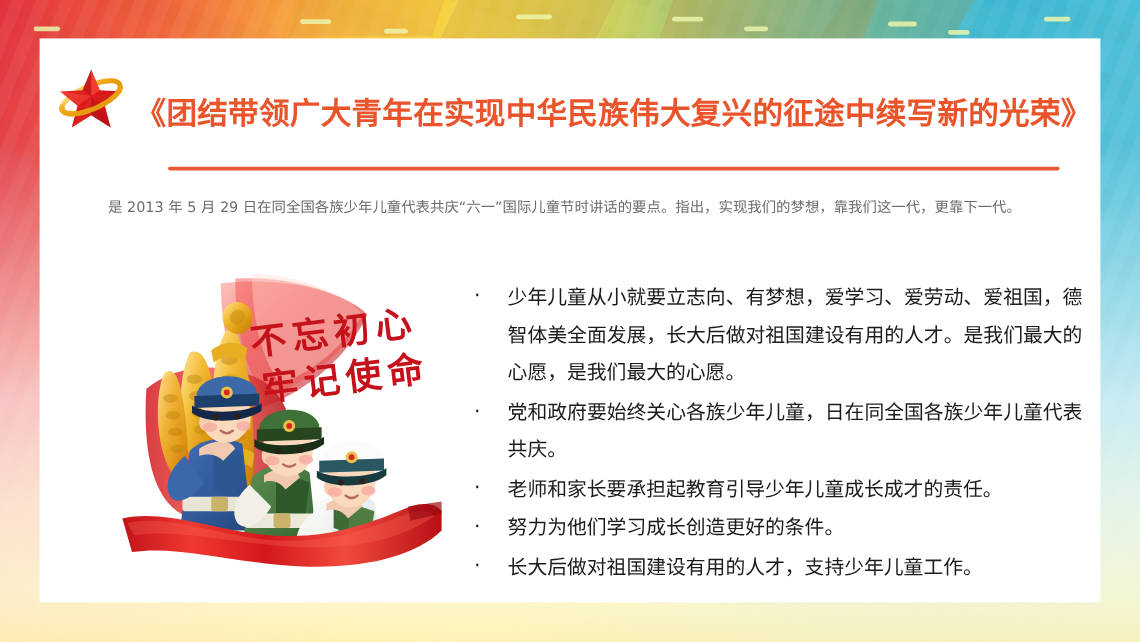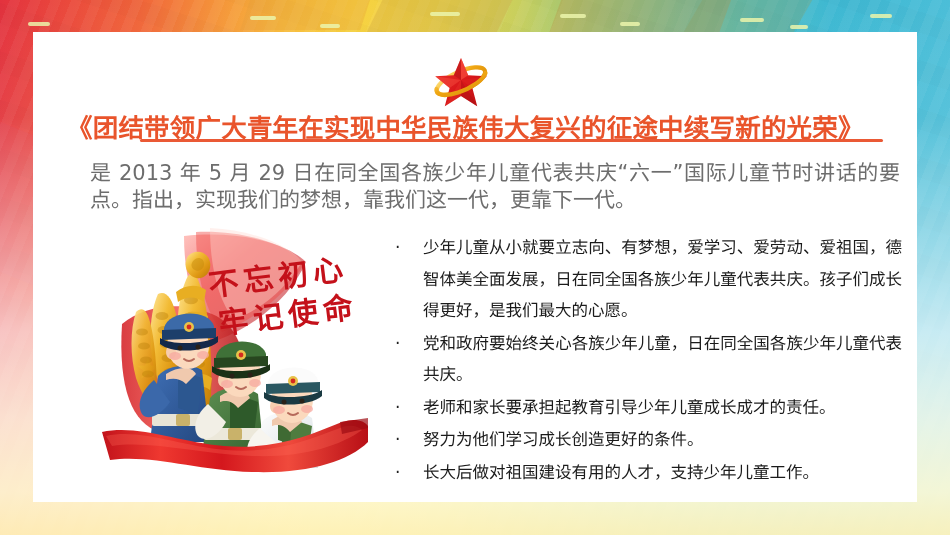--- a/index.html
+++ b/index.html
@@ -70,38 +70,38 @@
   .dash{position:absolute;height:4px;border-radius:2px;background:rgba(235,245,170,.85);}
 
   
   .card{
     position:absolute;left:33px;top:32px;width:884px;height:470px;
     background:#ffffff;
   }
 
   
   .heading{
-    position:absolute;left:61px;top:56px;height:52px;
-    display:flex;align-items:center;flex-direction:column;
+    position:absolute;left:47px;top:56px;height:52px;
+    display:flex;align-items:flex-end;
   }
   .star-wrap{position:relative;width:60px;height:52px;flex:0 0 60px;}
   .title-text{
     margin-left:6px;
     font-size:25.5px;font-weight:bold;letter-spacing:.2px;
     color:#e9542b;white-space:nowrap;line-height:1;
   }
   .title-rule{
     position:absolute;left:140px;top:139px;width:743px;height:3px;
     background:#ea5935;border-radius:2px;
   }
 
   
   .lead{
     position:absolute;left:90px;top:160px;width:810px;
-    font-size:21px;line-height:27px;color:#6d6d6d;
+    font-size:12px;line-height:27px;color:#6d6d6d;
     text-align:justify;text-justify:inter-ideograph;
   }
 
   
   .illus{
     position:absolute;left:92px;top:228px;width:282px;height:252px;
   }
 
   
   .bullets{
@@ -354,21 +354,21 @@
       <path d="M14 208 C48 200 88 218 134 222 C182 226 216 212 248 200
                C258 196 266 198 270 202 C248 218 210 230 160 228
                C106 226 58 212 20 218 Z" fill="#ff6a58" opacity=".30"></path>
       <path d="M248 194 L276 190 L276 200 L250 206 Z" fill="#9c0c12" opacity=".7"></path>
     </svg>
   </div>
 
   <div class="bullets">
     <div class="bullet">
       <span class="dot">·</span>
-      <span class="btxt">少年儿童从小就要立志向、有梦想，爱学习、爱劳动、爱祖国，德智体美全面发展，日在同全国各族少年儿童代表共庆。孩子们成长得更好，是我们最大的心愿。</span>
+      <span class="btxt">少年儿童从小就要立志向、有梦想，爱学习、爱劳动、爱祖国，德智体美全面发展，长大后做对祖国建设有用的人才。是我们最大的心愿，是我们最大的心愿。</span>
     </div>
     <div class="bullet">
       <span class="dot">·</span>
       <span class="btxt">党和政府要始终关心各族少年儿童，日在同全国各族少年儿童代表共庆。</span>
     </div>
     <div class="bullet">
       <span class="dot">·</span>
       <span class="btxt">老师和家长要承担起教育引导少年儿童成长成才的责任。</span>
     </div>
     <div class="bullet">

